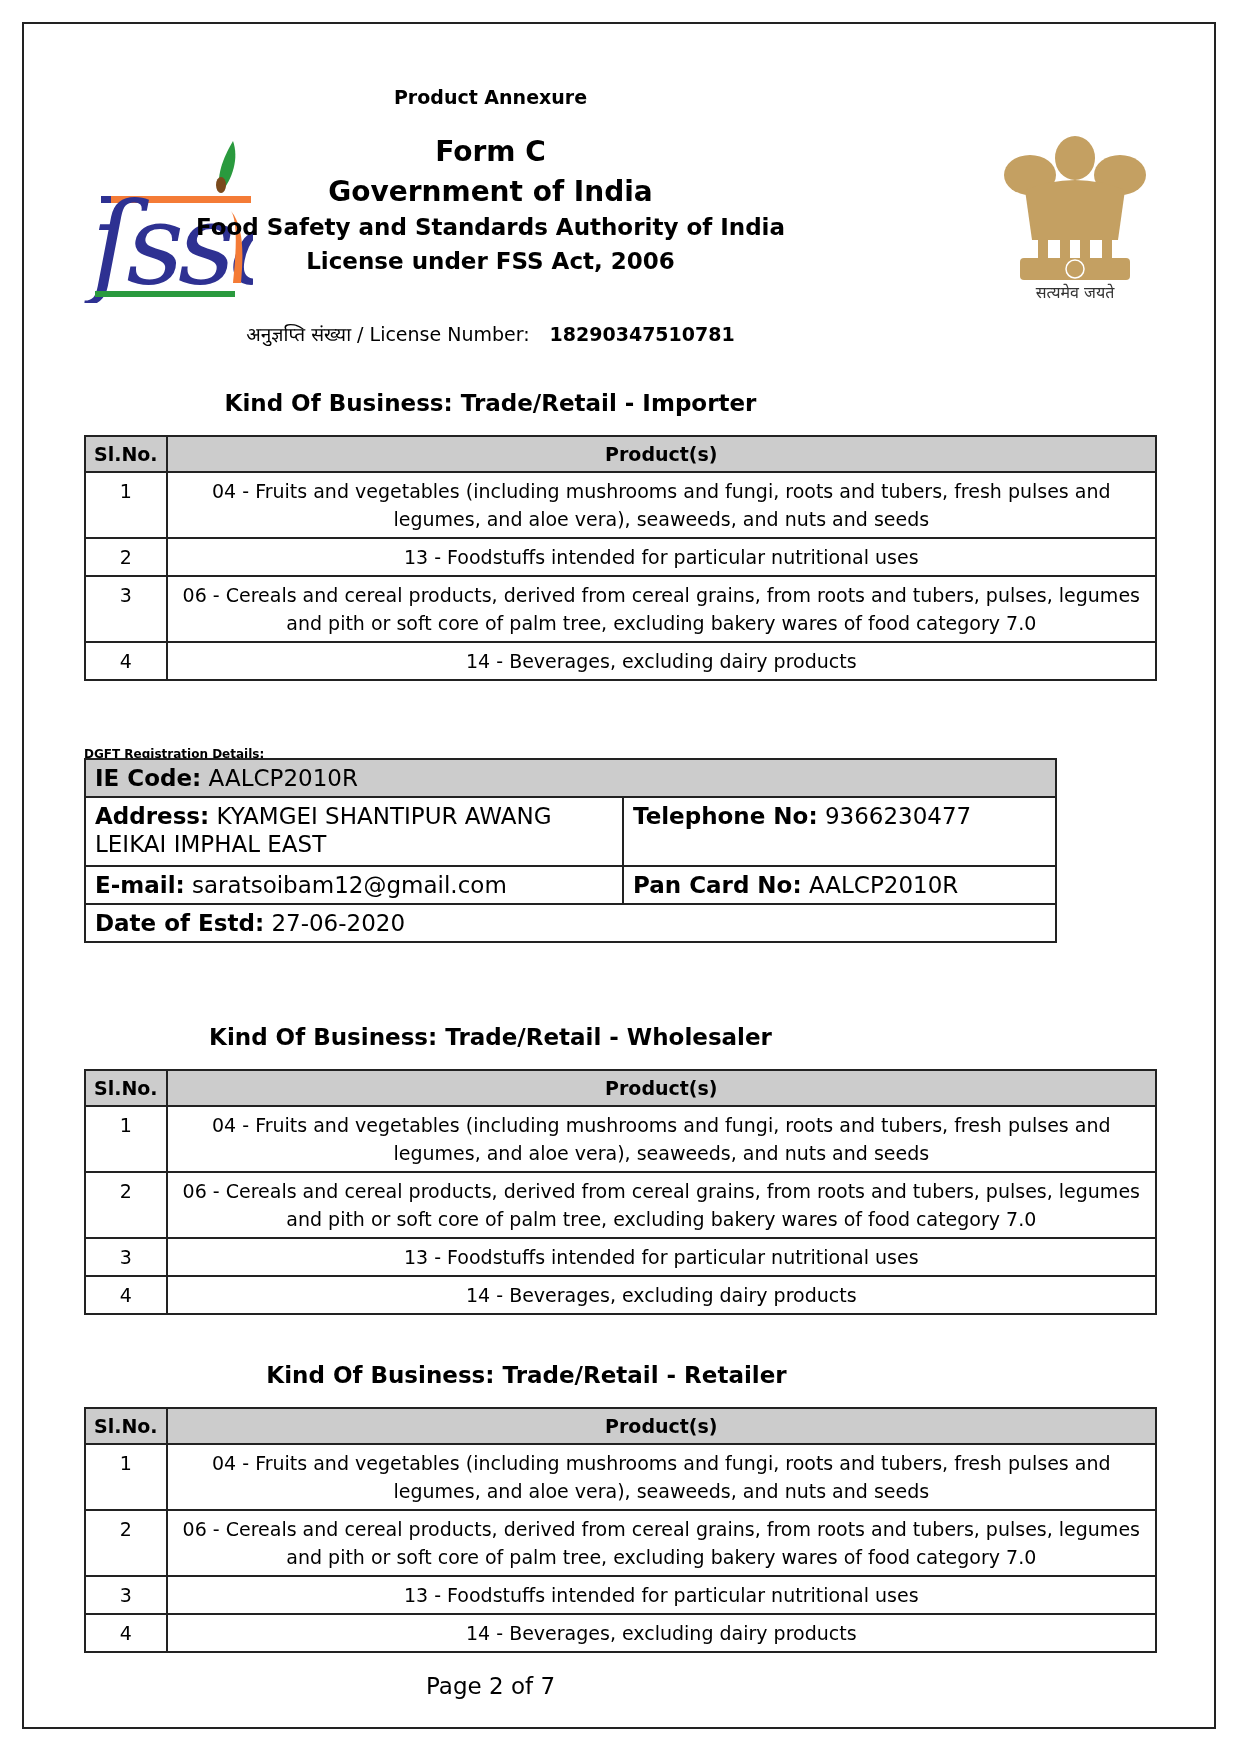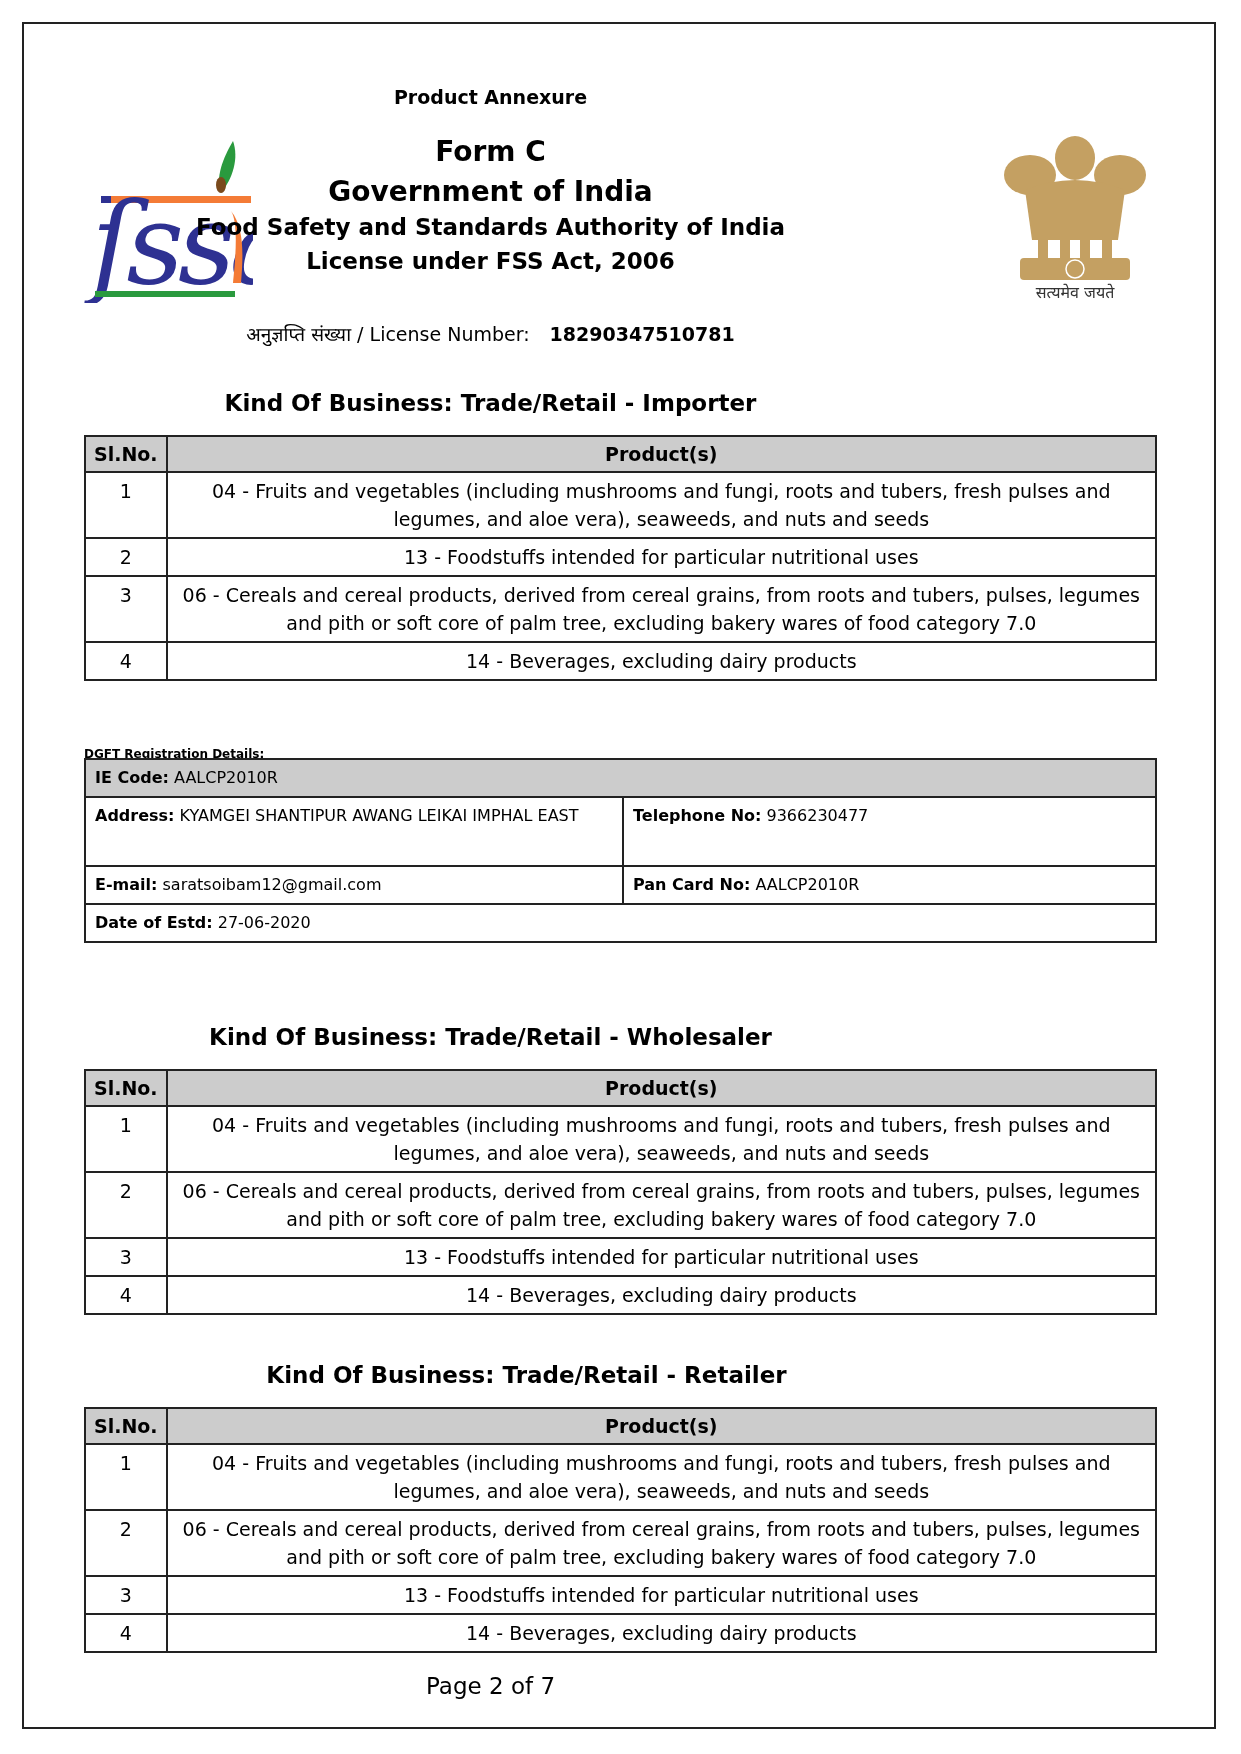--- a/index.html
+++ b/index.html
@@ -21,22 +21,22 @@
   .emblem { position:absolute; left:990px; top:130px; width:170px; height:172px; }
 
   table.prod { position:absolute; left:84px; width:1073px; border-collapse:collapse;
                font-size:19px; }
   table.prod th, table.prod td { border:2px solid #222; text-align:center; vertical-align:top;
                line-height:28px; padding:4px 8px 4px 8px; }
   table.prod th { background:#cccccc; font-weight:bold; padding:3px 8px; }
   table.prod td.sl, table.prod th.sl { width:62px; }
 
   .dgft-label { position:absolute; left:84px; top:720px; font-size:12px; font-weight:bold;margin-top:27px; }
-  table.dgft { position:absolute; left:84px; top:758px; width:1073px; border-collapse:collapse;
-               font-size:16px; }
+  table.dgft { position:absolute; left:84px; top:758px; width:973px; border-collapse:collapse;
+               font-size:23px; }
   table.dgft td { border:2px solid #222; text-align:left; vertical-align:top; line-height:28px;
                padding:4px 9px; }
   table.dgft tr.shade td { background:#cccccc; }
   table.dgft td.half { width:518px; }
   .lbl { font-weight:bold; }
   .footer { top:1673px; font-size:23px; }
 </style>
 </head>
 <body>
 

